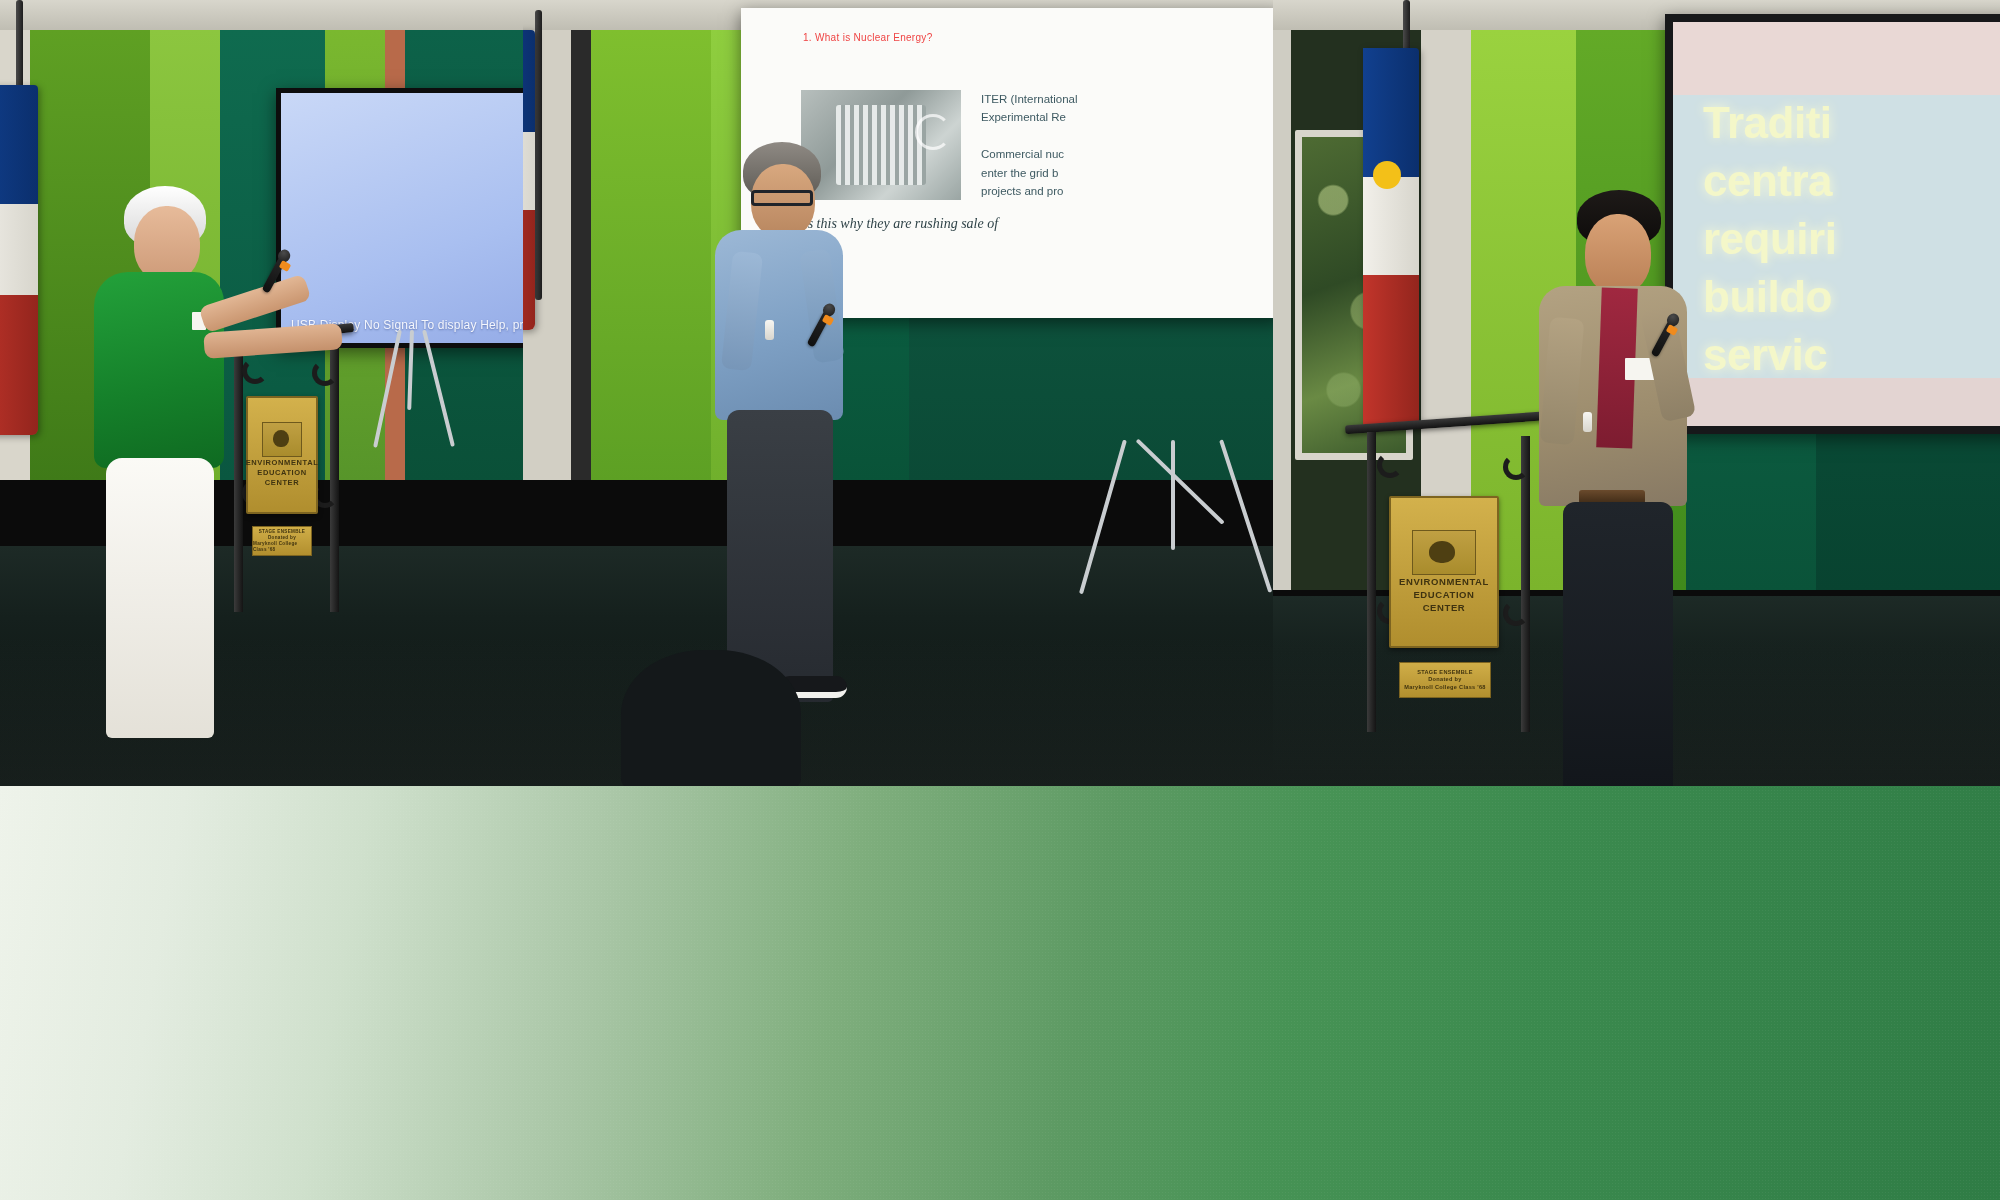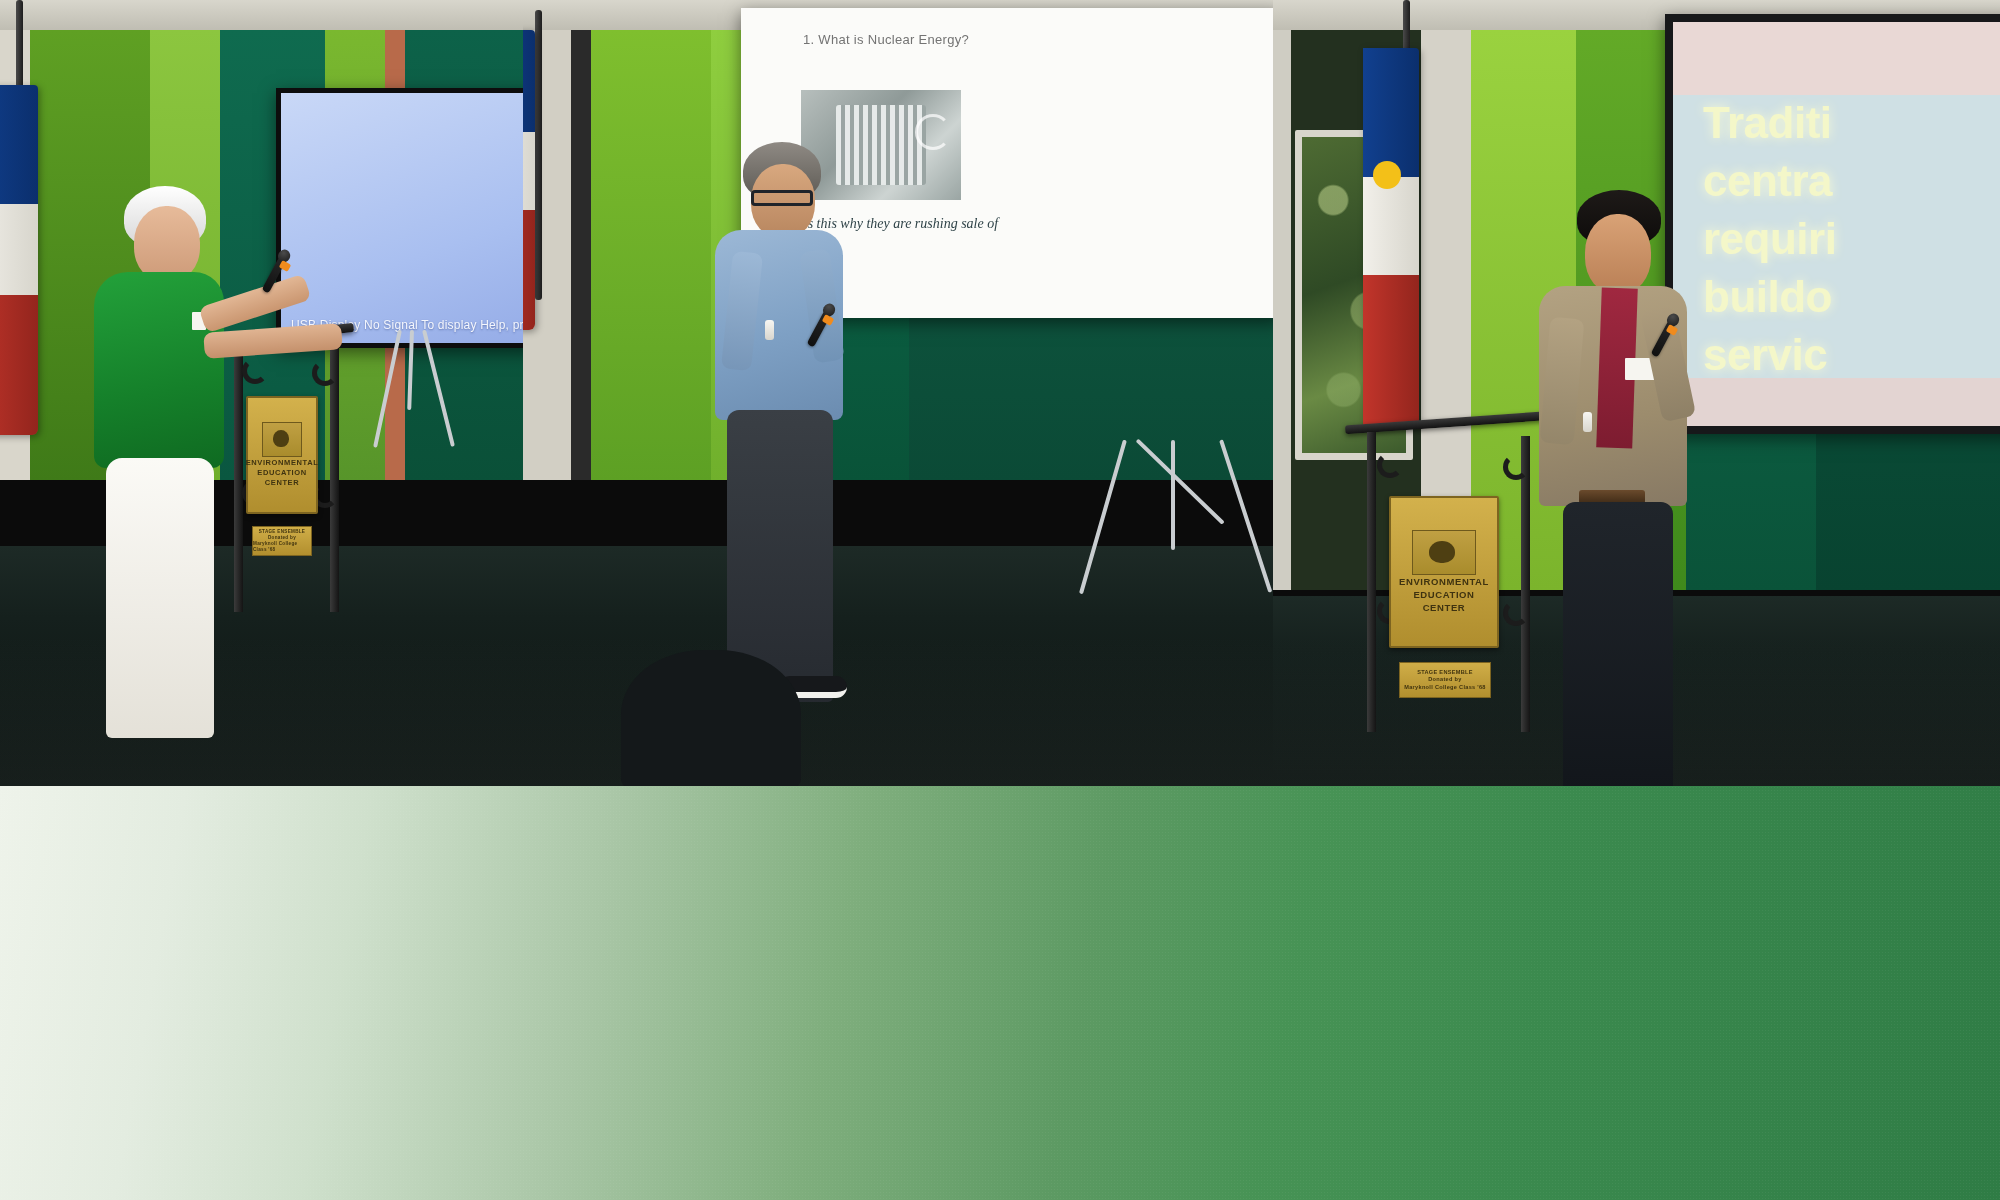--- a/index.html
+++ b/index.html
@@ -98,21 +98,21 @@
   #screen-1 .screen-surface { background:linear-gradient(160deg,#c9d8f7,#a9bff0 60%,#93aae6); }
   .noSignal { position:absolute; left:10px; bottom:8px;
     color:#f4f6fd; font-size:12px; line-height:1.55; letter-spacing:.2px;
     text-shadow:0 1px 2px rgba(40,60,120,.5); white-space:nowrap; }
 
   
   #screen-2 { left:218px; top:8px; width:540px; height:310px;
     background:#efeee9; padding:0; }
   #screen-2 .screen-surface { background:#fbfbf9; padding:26px 0 0 0; }
   .slide2-title { position:absolute; left:62px; top:24px;
-    font-size:13px; color:#737373; letter-spacing:.3px; white-space:nowrap; }
+    font-size:10px; color:#ef4444; letter-spacing:.3px; white-space:nowrap; }
   .slide2-img { position:absolute; left:60px; top:82px; width:160px; height:110px;
     background:linear-gradient(135deg,#b7bfbd,#8f9a98 40%,#cdd4d2 70%,#9aa5a3);
     overflow:hidden; }
   .slide2-img::before { content:""; position:absolute; left:22%; top:14%;
     width:56%; height:72%;
     background:repeating-linear-gradient(90deg,#e6eae9 0 5px,#9aa5a3 5px 9px);
     border-radius:3px; }
   .slide2-img::after { content:""; position:absolute; right:6%; top:22%;
     width:30px; height:30px; border-radius:50%;
     border:3px solid rgba(255,255,255,.7); border-right-color:transparent; }
@@ -304,20 +304,26 @@
             <div class="ph-white"></div>
             <div class="ph-red"></div>
 
         </div>
       </div>
 
       <div class="screen-frame" id="screen-2">
         <div class="screen-surface">
           <div class="slide2-title">1. What is Nuclear Energy?</div>
           <div class="slide2-img"></div>
+          <div class="slide2-body">ITER (International
+Experimental Re
+
+Commercial nuc
+enter the grid b
+projects and pro</div>
           <div class="slide2-foot">Is this why they are rushing sale of</div>
         </div>
       </div>
       <div class="tripod" style="left:600px; top:440px;">
         <i style="height:160px; left:0;   transform:rotate(16deg);"></i>
         <i style="height:160px; left:96px;transform:rotate(-18deg);"></i>
         <i style="height:110px; left:48px;transform:rotate(0deg);"></i>
         <i style="height:120px; left:12px;transform:rotate(-46deg);"></i>
       </div>
 

